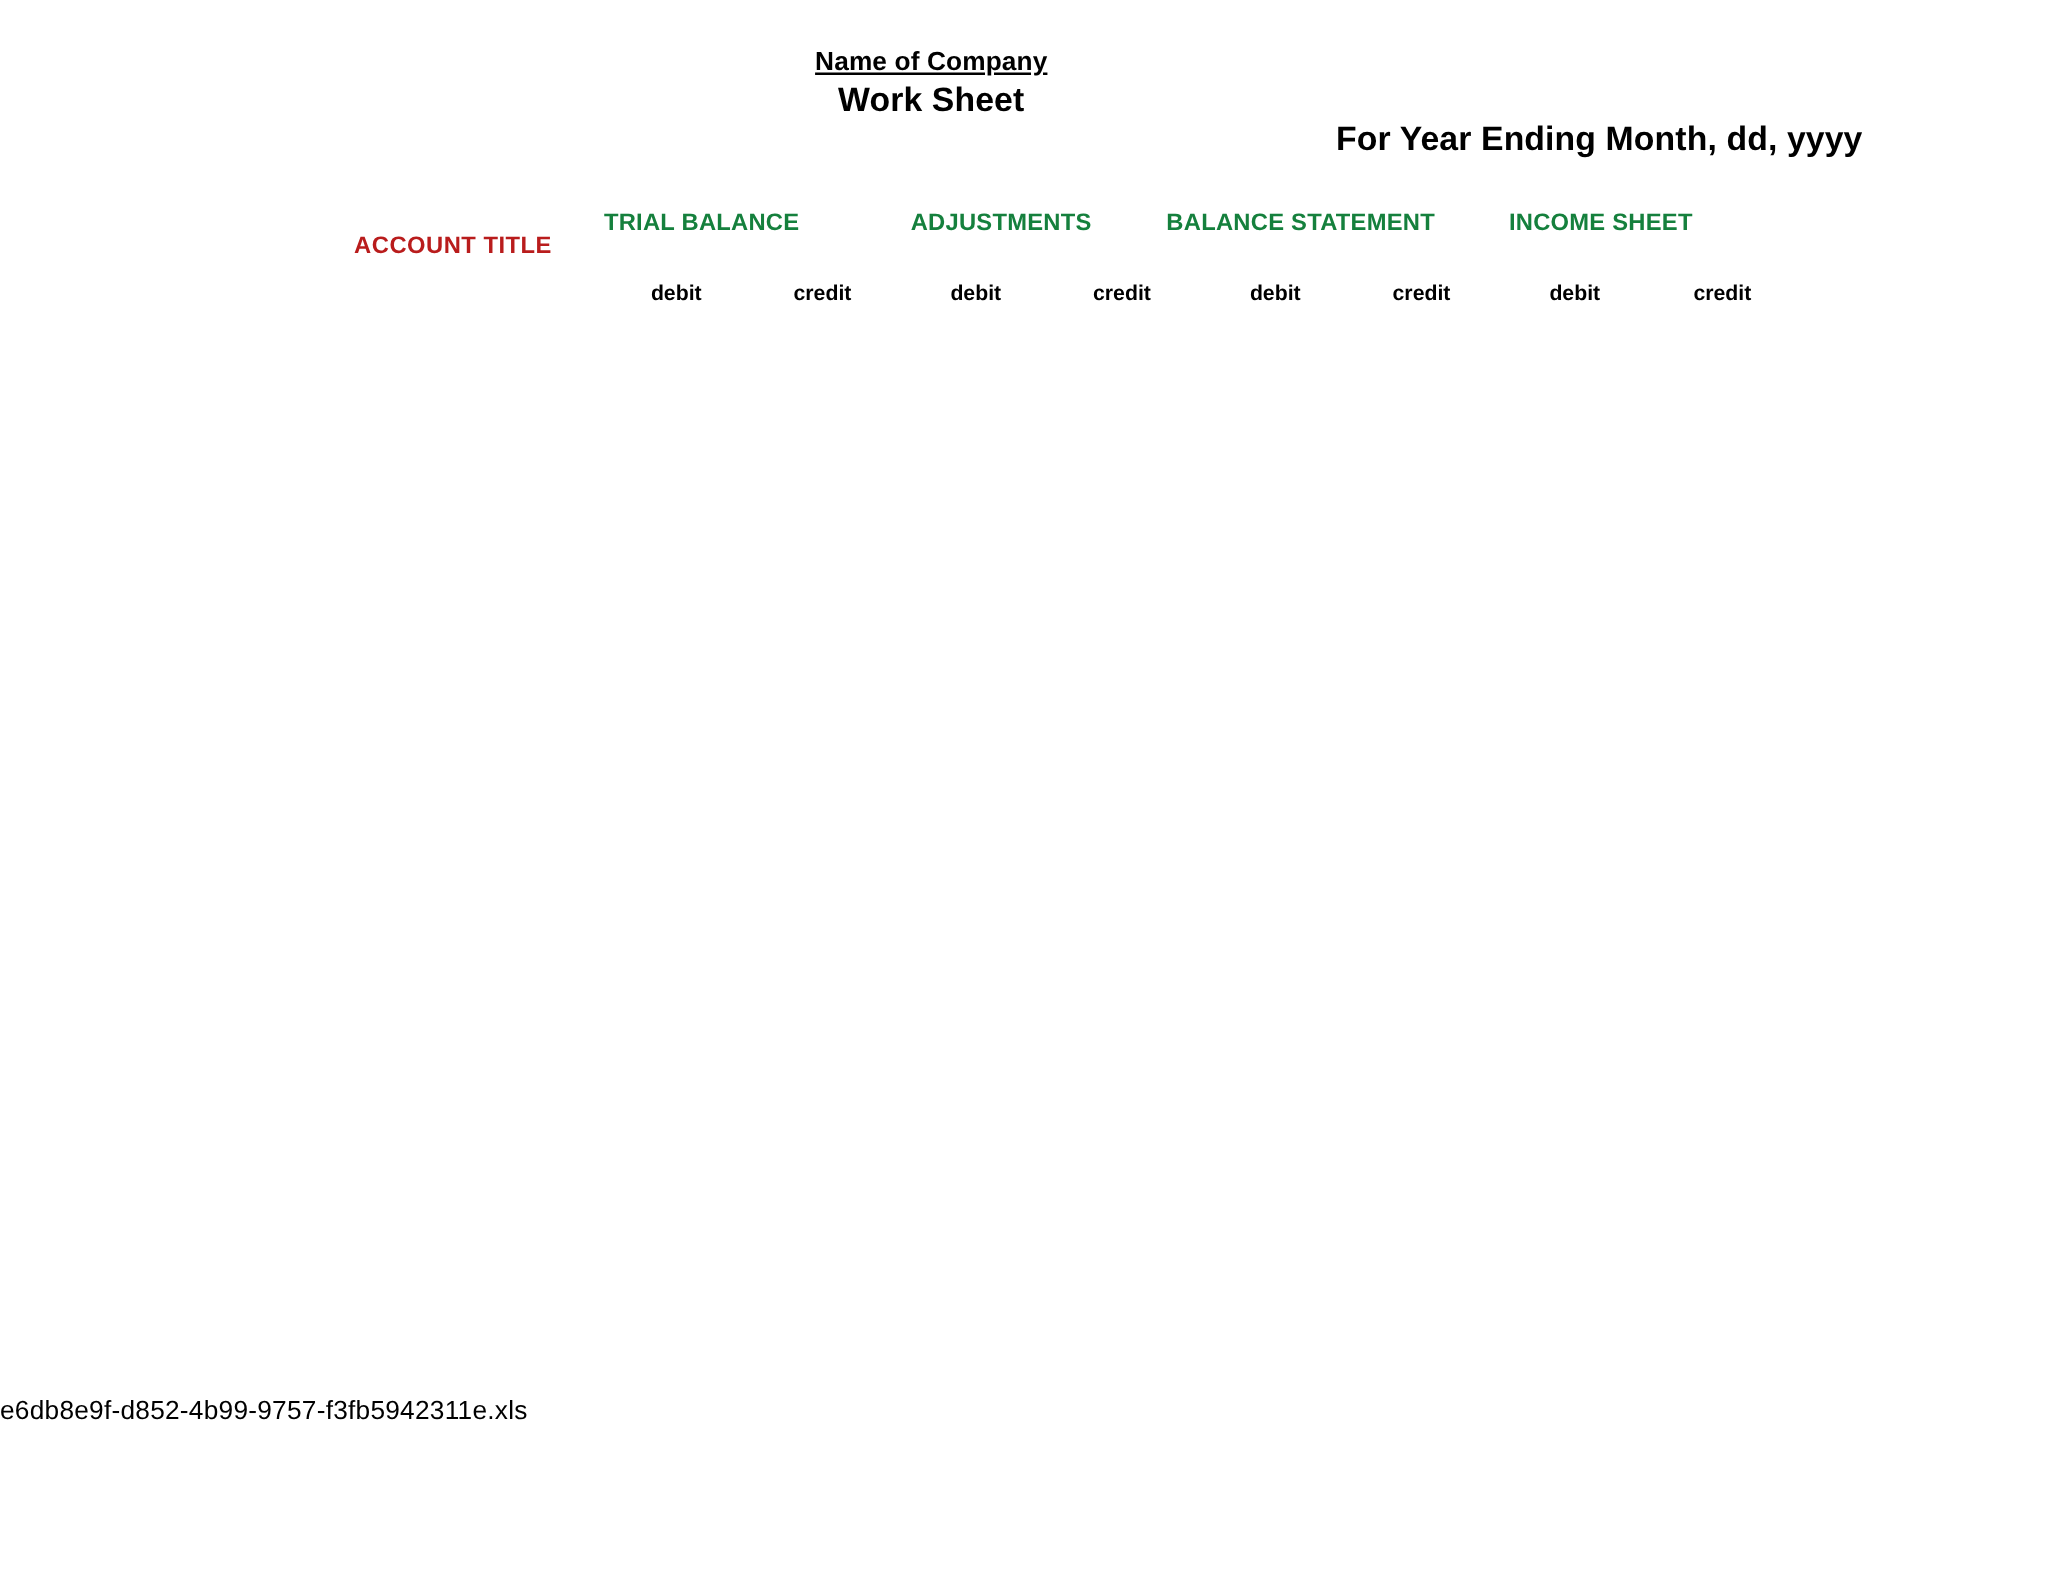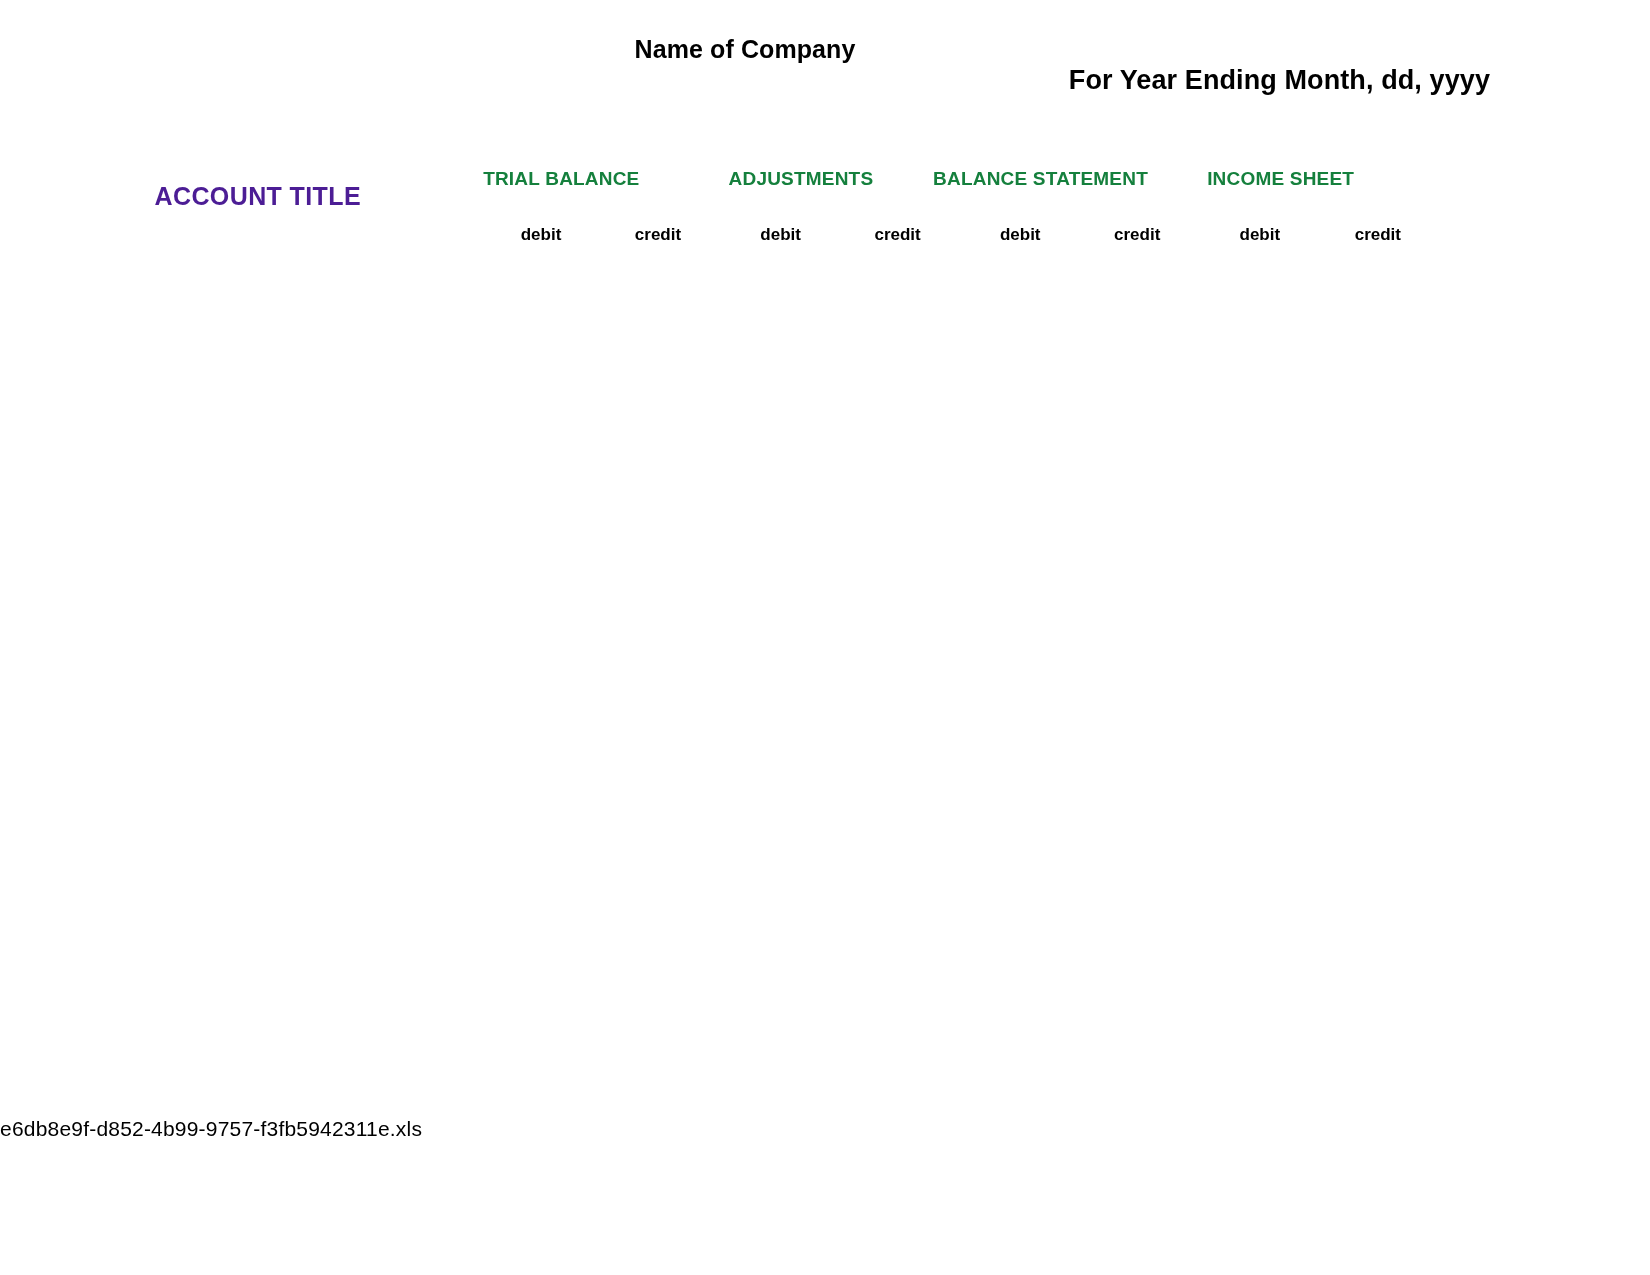--- a/index.html
+++ b/index.html
@@ -28,21 +28,21 @@
     left: 0;
     top: 34px;
     width: 1490px;
     text-align: center;
   }
   .title-line {
     font-weight: bold;
     color: #000;
     letter-spacing: 0.1px;
   }
-  .title-line-1 { font-size: 25px; line-height: 31px; }
+  .title-line-1 { font-size: 21px; line-height: 31px; text-decoration: underline; }
   .title-line-2 { font-size: 27px; line-height: 31px; }
   .title-line-3 { font-size: 27px; line-height: 31px; text-align: right; }
 
   
   .worksheet {
     position: absolute;
     left: 74px;
     top: 141px;
     width: 1327px;
     border-collapse: collapse;
@@ -69,25 +69,25 @@
   .hdr-group {
     height: 76px;
     text-align: center;
     font-size: 19px;
     font-weight: bold;
     letter-spacing: 0.2px;
     color: #15803d;
   }
   .hdr-account {
     height: 111px;
-    text-align: center;
-    font-size: 25px;
+    text-align: right;
+    font-size: 19px;
     font-weight: bold;
     letter-spacing: 0.4px;
-    color: #4c1d95;
+    color: #b91c1c;
   }
   .hdr-sub {
     height: 34px;
     text-align: right;
     font-size: 17px;
     font-weight: bold;
     color: #000;
   }
 
   .body-row td { height: 37.2px; }
@@ -104,20 +104,21 @@
     letter-spacing: 0.2px;
   }
 </style>
 </head>
 <body>
 
 <div class="page">
 
   <div class="title-block">
     <div class="title-line title-line-1">Name of Company</div>
+    <div class="title-line title-line-2">Work Sheet</div>
     <div class="title-line title-line-3">For Year Ending Month, dd, yyyy</div>
   </div>
 
   <table class="worksheet">
     <colgroup>
       <col style="width:362px">
       <col style="width:118px">
         <col style="width:118px">
       <col style="width:118px">
         <col style="width:118px">

